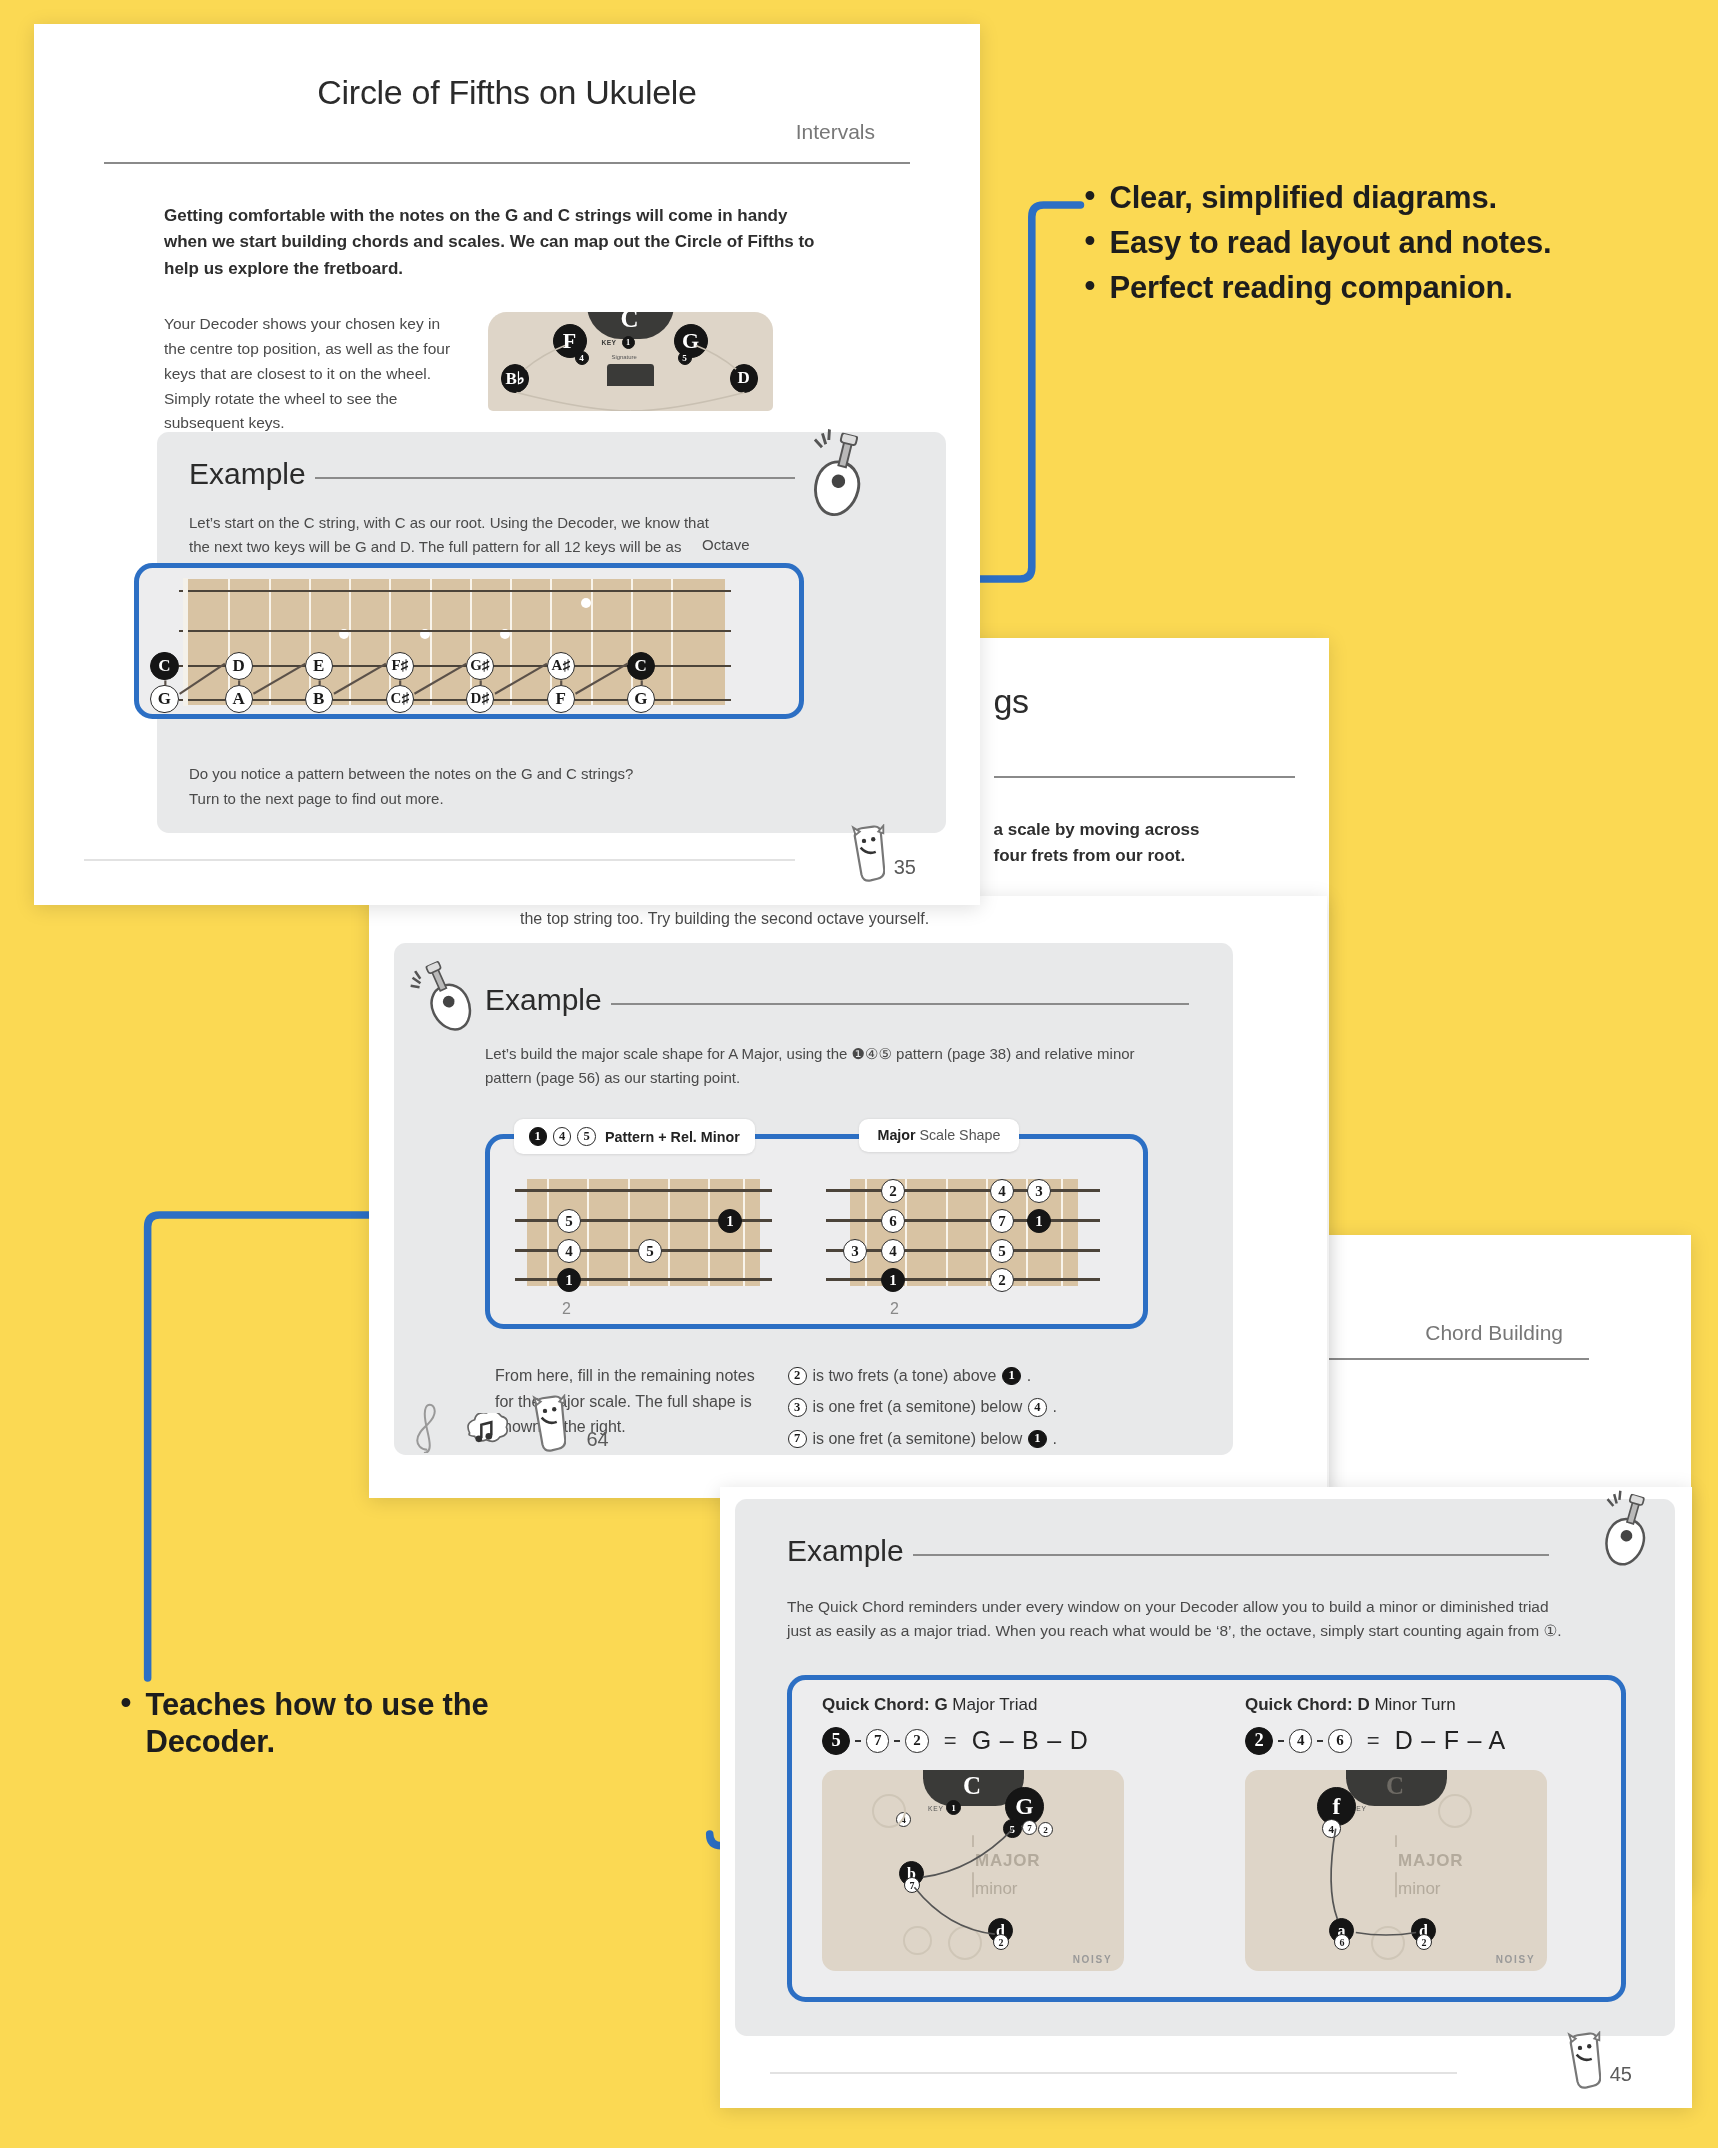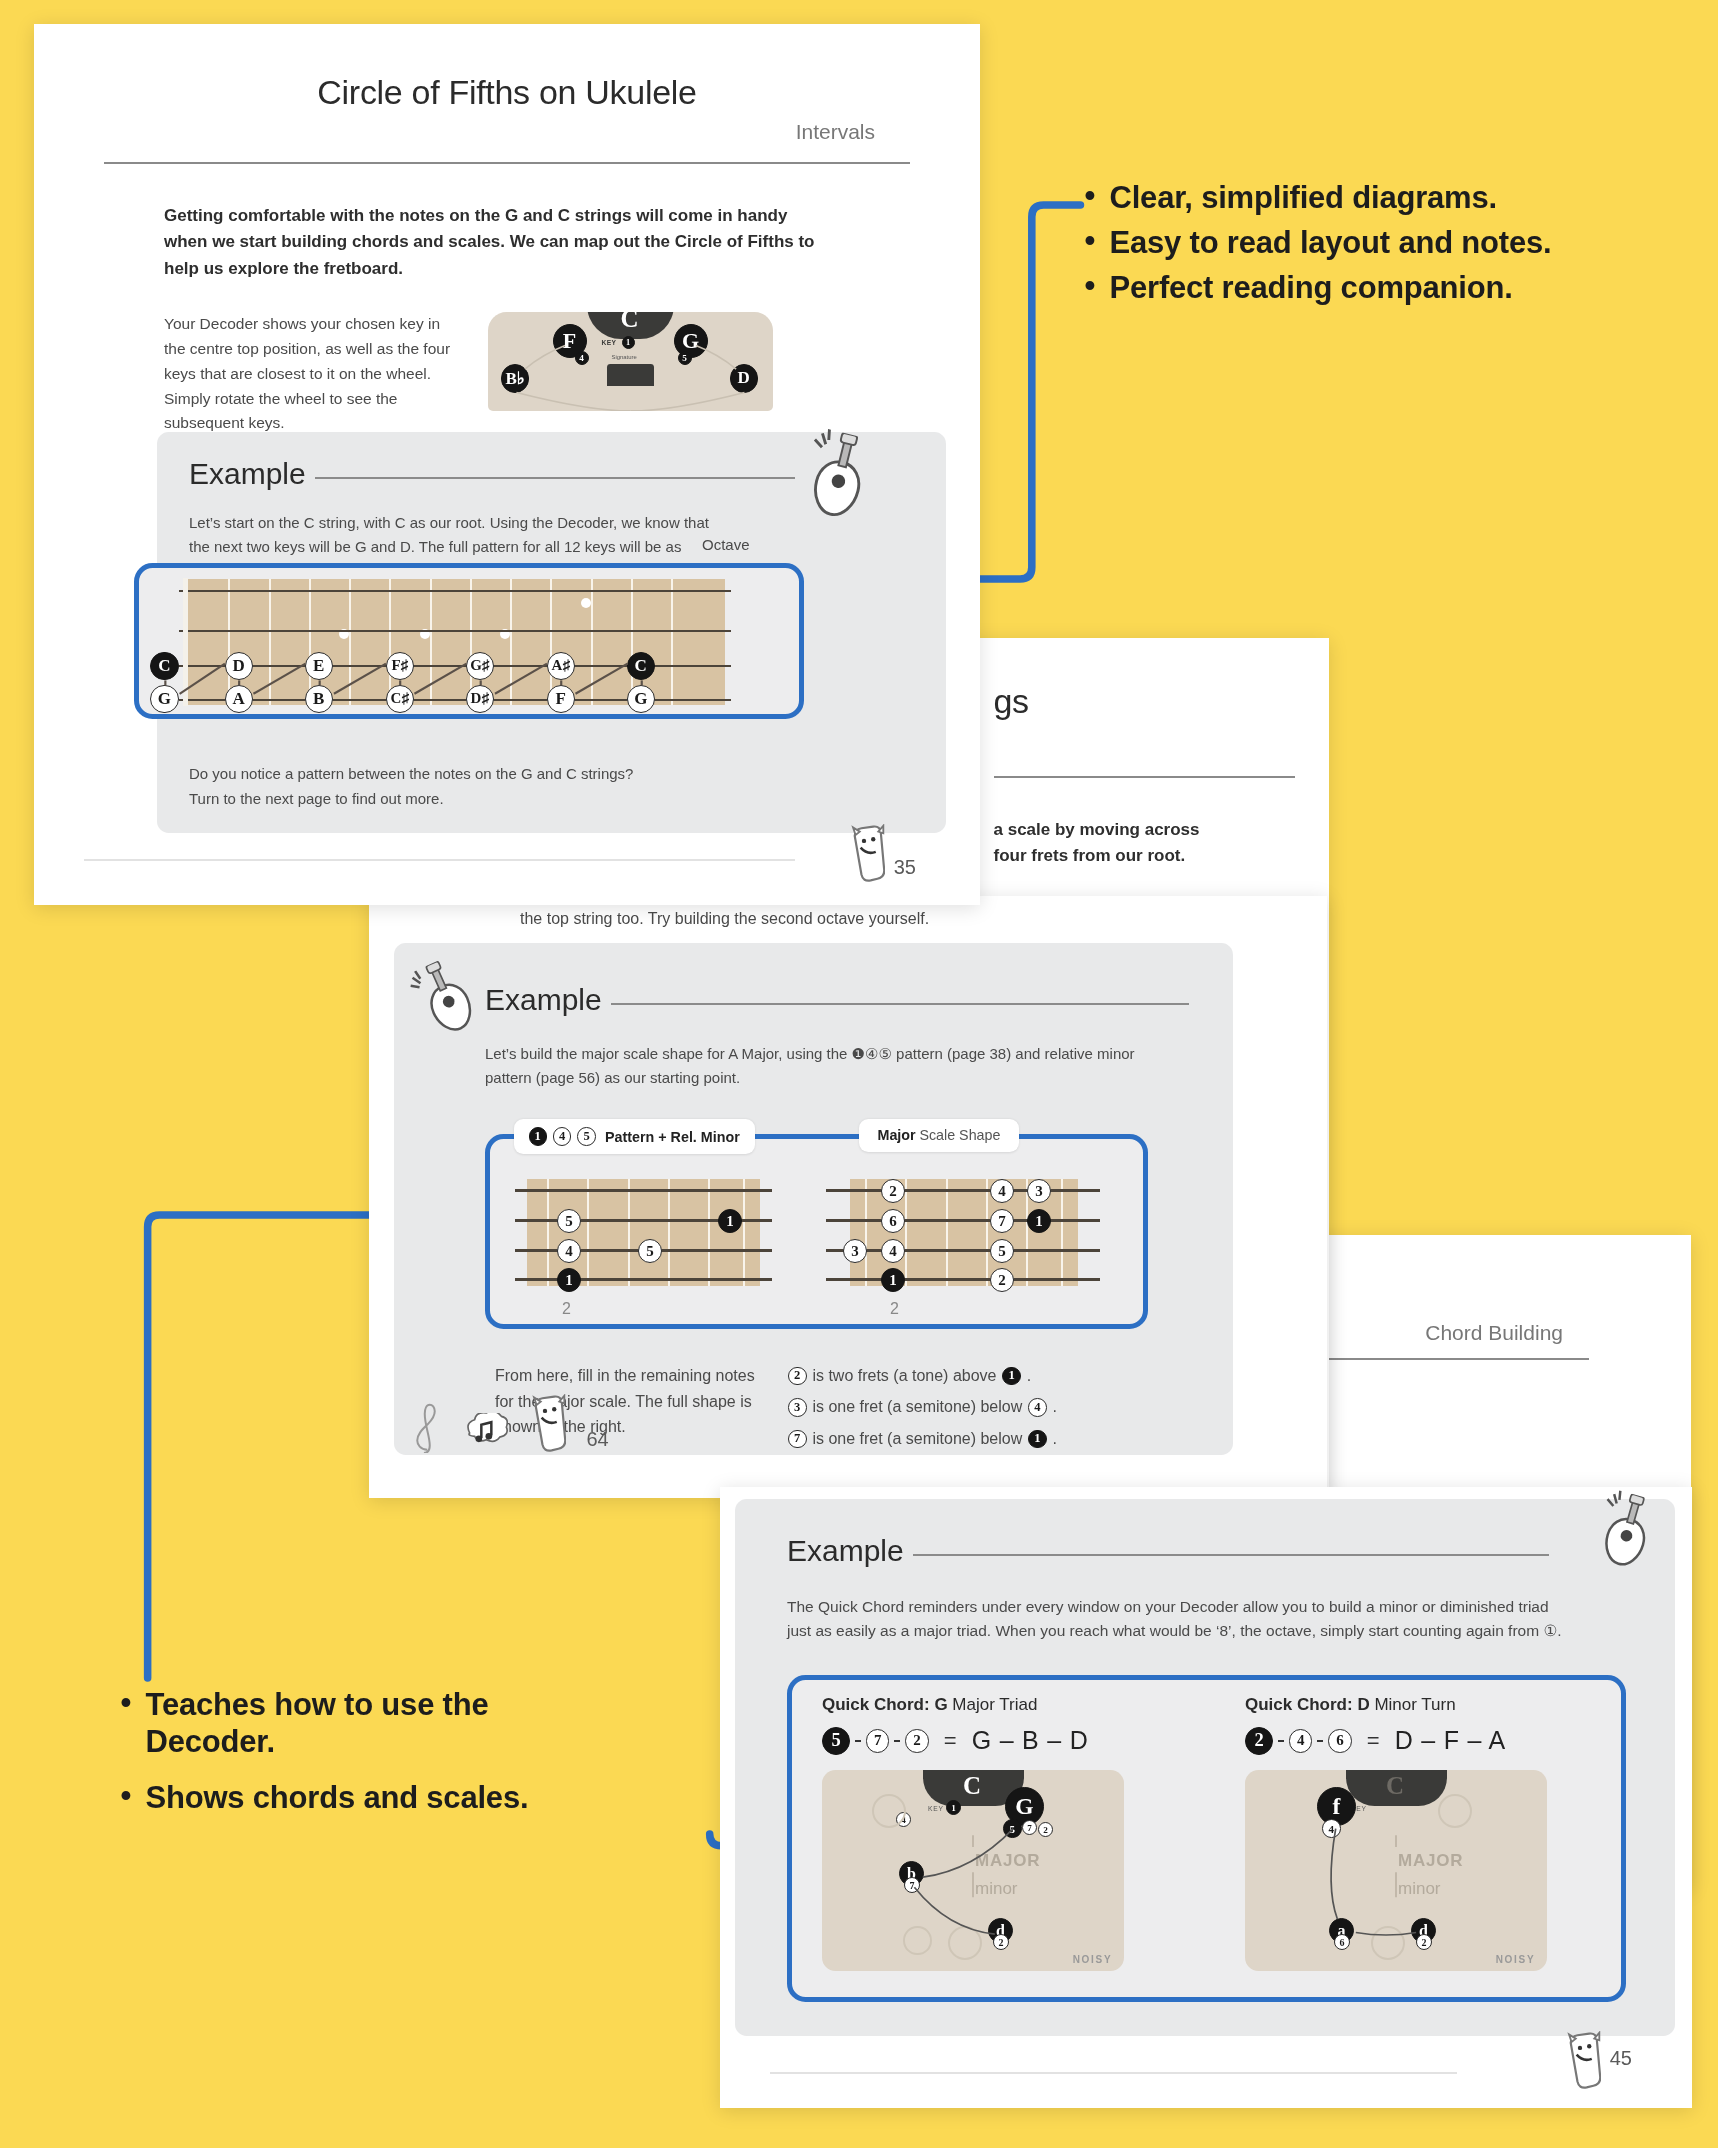--- a/index.html
+++ b/index.html
@@ -370,21 +370,21 @@
       <svg width="60" height="77" viewBox="0 0 72 92">
         <path d="M36 30 c13 0 22 11 22 25 c0 16 -10 30 -22 30 c-12 0 -22 -14 -22 -30 c0 -14 9 -25 22 -25z" fill="#fff" stroke="#555" stroke-width="3"></path>
         <ellipse cx="36" cy="50" rx="7" ry="7" fill="#444"></ellipse>
         <rect x="32" y="4" width="8" height="30" fill="#b9b9b9" stroke="#555" stroke-width="2"></rect>
         <rect x="28" y="0" width="16" height="10" rx="3" fill="#ddd" stroke="#555" stroke-width="2"></rect>
         <path d="M8 6 l6 10 M2 14 l9 6 M14 0 l2 11" stroke="#555" stroke-width="3" fill="none"></path>
       </svg>
     </div>
 
     <div style="position:absolute; left:50px; bottom:34px; right:235px; height:1.7px; background:#e2e2e2;"></div>
-    <div style="position:absolute; right:60px; bottom:18.5px; display:flex; align-items:center; gap:8.4px;">
+    <div style="position:absolute; right:60px; bottom:18.5px; display:flex; align-items:flex-end; gap:8.4px;">
       <svg width="37" height="59" viewBox="0 0 44 70">
         <path d="M8 14 q0 -8 8 -9 l14 -2 q8 -1 9 7 l4 44 q1 9 -8 11 l-8 2 q-9 2 -11 -7z" fill="#fff" stroke="#777" stroke-width="2.6"></path>
         <path d="M9 13 l-3 -9 l8 5z M36 9 l6 -7 l0 9z" fill="#fff" stroke="#777" stroke-width="2.2"></path>
         <circle cx="19" cy="20" r="2.6" fill="#333"></circle>
           <circle cx="30" cy="18" r="2.6" fill="#333"></circle>
         <path d="M15 28 q8 9 18 5" fill="none" stroke="#333" stroke-width="3"></path>
       </svg>
       <div class="page-num" style="margin-bottom:3.4px;">45</div>
     </div>
   </div>
@@ -523,17 +523,16 @@
   </div>
 
   <ul class="bullets" style="left:1081px; top:180px; width:621px;">
     <li>Clear, simplified diagrams.</li>
     <li>Easy to read layout and notes.</li>
     <li>Perfect reading companion.</li>
   </ul>
 
   <ul class="bullets" style="left:117px; top:1687px; width:503px;">
     <li style="margin-bottom:20px;">Teaches how to use the Decoder.</li>
-    <li>Shows chords and scales.</li>
   </ul>
 
 </div>
 
 
 </body></html>

